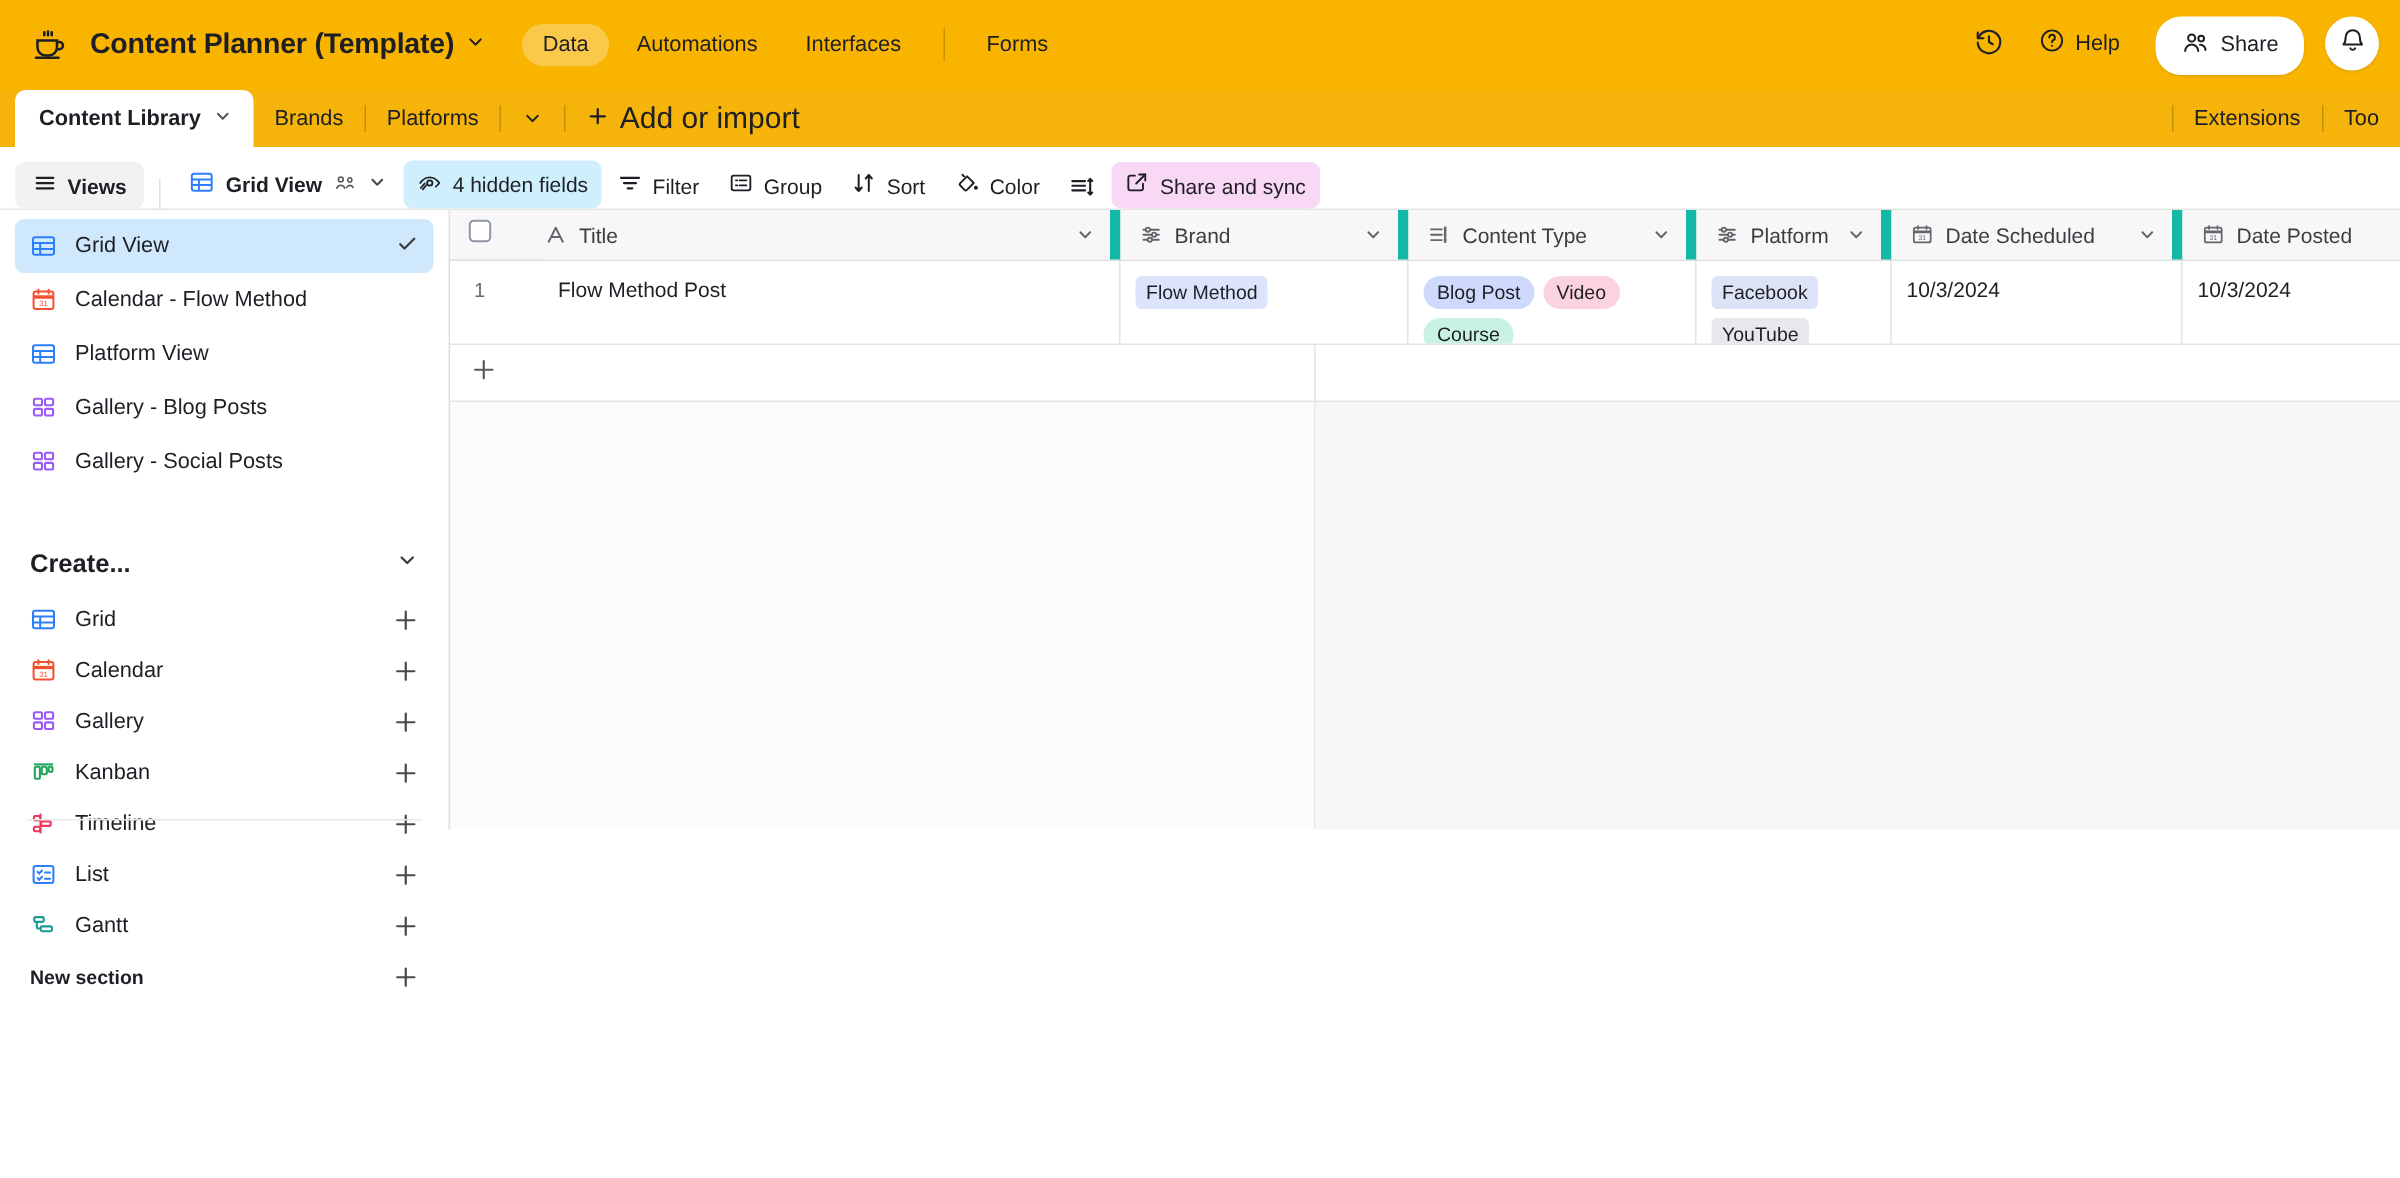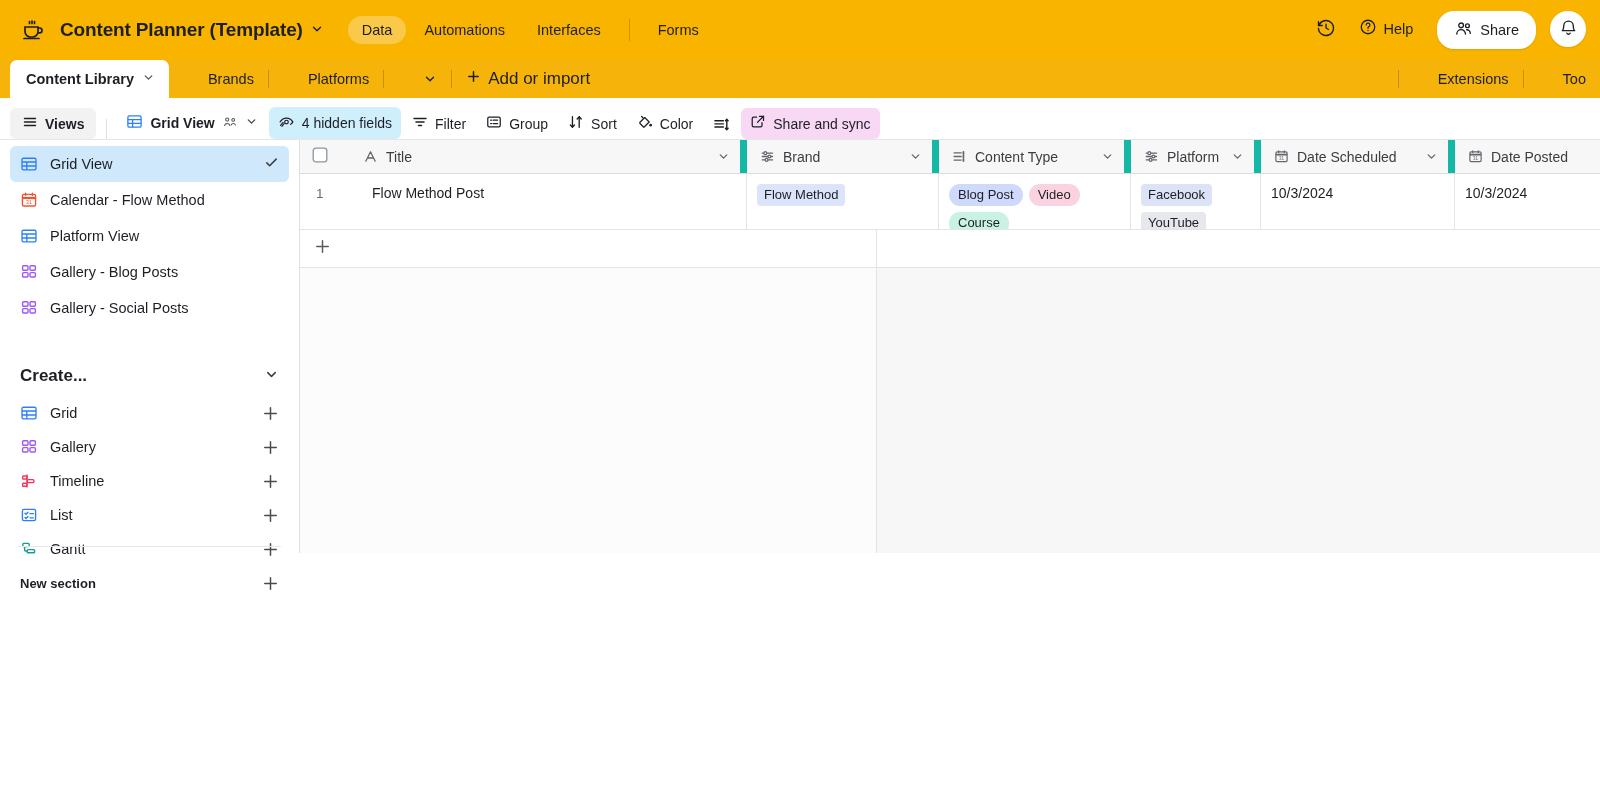--- a/index.html
+++ b/index.html
@@ -71,26 +71,26 @@
   }
   .tab-active {
     background: #ffffff;
     border-radius: 7px 7px 0 0;
     height: 38px; display: flex; align-items: center; gap: 8px;
     padding: 0 14px 0 16px; font-size: 14.5px; font-weight: 700;
     color: #1d1f25; cursor: pointer; margin-left: 10px;
   }
   .tab {
     height: 38px; display: flex; align-items: center;
-    padding: 0 14px; font-size: 14.5px; color: #1d1f25; cursor: pointer; margin-left: 25px;
+    padding: 0 14px; font-size: 14.5px; color: #1d1f25; cursor: pointer;
   }
   .tab-div { width: 1px; height: 18px; background: rgba(0,0,0,.20); align-self: center; }
   .tab-add {
     height: 38px; display: flex; align-items: center; gap: 7px;
-    padding: 0 14px; font-size: 17px; color: #1d1f25; cursor: pointer;
+    padding: 0 14px; font-size: 20px; color: #1d1f25; cursor: pointer;
   }
   .tabbar-right { display: flex; align-items: stretch; }
 
   
   .toolbar {
     height: 42px; flex: 0 0 42px; background: #fff;
     display: flex; align-items: flex-end; padding: 0 10px;
     border-bottom: 1px solid #e5e5e5;
     gap: 2px;
   }
@@ -501,38 +501,70 @@
               </svg>
           </span>
           <span class="create-label">Grid</span>
           <span class="plus">
             <svg width="17" height="17" viewBox="0 0 16 16" fill="none" stroke="#4a4a4a" stroke-width="1.4" stroke-linecap="round">
                 <path d="M8 2.6v10.8M2.6 8h10.8"></path>
               </svg>
           </span>
         </div>
 
+        <div class="create-item">
+          <span class="vicon">
+            <svg width="18" height="18" viewBox="0 0 18 18" fill="none" stroke="#f4522f" stroke-width="1.35">
+              <rect x="2.4" y="3.4" width="13.2" height="11.6" rx="1.5"></rect>
+                <path d="M2.4 7h13.2" stroke-width="2.2"></path>
+                <path d="M5.6 2.2v2.4M12.4 2.2v2.4" stroke-linecap="round"></path>
+              <text x="9" y="13.1" font-size="5.2" fill="#f4522f" stroke="none" text-anchor="middle" font-family="Liberation Sans">31</text>
+            </svg>
+          </span>
+          <span class="create-label">Calendar</span>
+          <span class="plus">
+            <svg width="17" height="17" viewBox="0 0 16 16" fill="none" stroke="#4a4a4a" stroke-width="1.4" stroke-linecap="round">
+                <path d="M8 2.6v10.8M2.6 8h10.8"></path>
+              </svg>
+          </span>
+        </div>
 
         <div class="create-item">
           <span class="vicon">
             <svg width="18" height="18" viewBox="0 0 18 18" fill="none" stroke="#9b59f6" stroke-width="1.4">
               <rect x="2.6" y="2.8" width="5.4" height="4.4" rx="1"></rect>
                 <rect x="10" y="2.8" width="5.4" height="4.4" rx="1"></rect>
               <rect x="2.6" y="9.6" width="5.4" height="4.4" rx="1"></rect>
                 <rect x="10" y="9.6" width="5.4" height="4.4" rx="1"></rect>
             </svg>
           </span>
           <span class="create-label">Gallery</span>
           <span class="plus">
             <svg width="17" height="17" viewBox="0 0 16 16" fill="none" stroke="#4a4a4a" stroke-width="1.4" stroke-linecap="round">
                 <path d="M8 2.6v10.8M2.6 8h10.8"></path>
               </svg>
           </span>
         </div>
 
+        <div class="create-item">
+          <span class="vicon">
+            <svg width="18" height="18" viewBox="0 0 18 18" fill="none" stroke="#20a65c" stroke-width="1.4">
+              <path d="M2.6 3.6h12.8"></path>
+                <rect x="3.2" y="5.2" width="3.4" height="8" rx="0.9"></rect>
+                <rect x="7.8" y="5.2" width="3.4" height="5" rx="0.9"></rect>
+                <rect x="12.4" y="5.2" width="2.6" height="3.4" rx="0.9"></rect>
+            </svg>
+          </span>
+          <span class="create-label">Kanban</span>
+          <span class="plus">
+            <svg width="17" height="17" viewBox="0 0 16 16" fill="none" stroke="#4a4a4a" stroke-width="1.4" stroke-linecap="round">
+                <path d="M8 2.6v10.8M2.6 8h10.8"></path>
+              </svg>
+          </span>
+        </div>
 
         <div class="create-item">
           <span class="vicon">
             <svg width="18" height="18" viewBox="0 0 18 18" fill="none" stroke="#f0365c" stroke-width="1.4">
               <path d="M7 2.4v13.2"></path>
                 <rect x="2.6" y="4" width="4.2" height="3" rx="0.8"></rect>
                 <rect x="7.4" y="7.6" width="6.4" height="3" rx="0.8"></rect>
                 <rect x="2.6" y="11.2" width="4.2" height="3" rx="0.8"></rect>
             </svg>
           </span>

